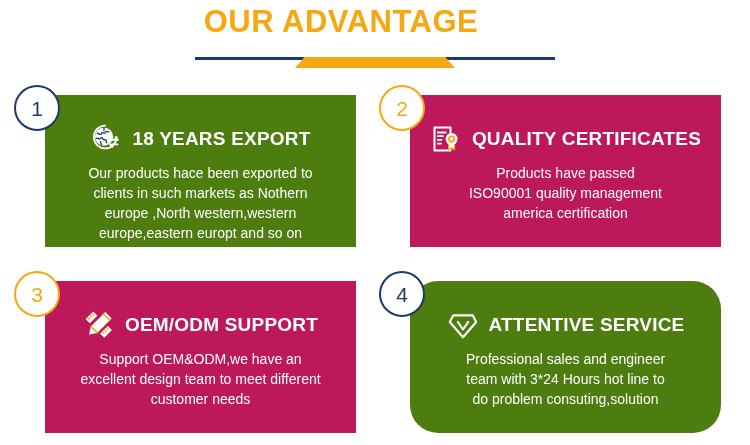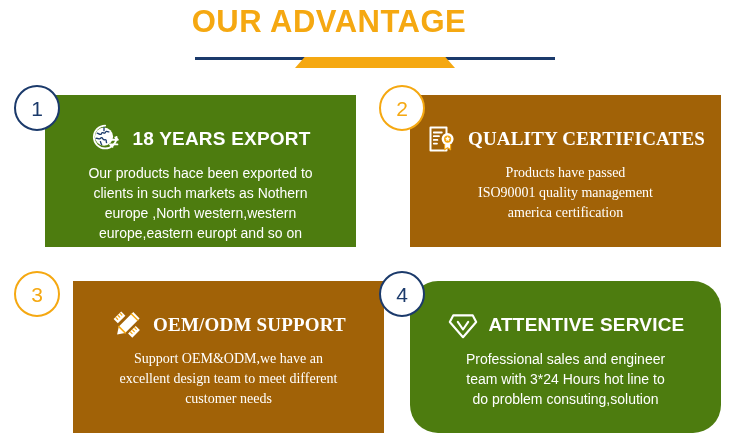--- a/index.html
+++ b/index.html
@@ -21,21 +21,21 @@
   .header {
     position: absolute;
     left: 0;
     top: 0;
     width: 750px;
     height: 80px;
   }
 
   .page-title {
     position: absolute;
-    left: 0;
+    left: 12px;
     top: 2px;
     width: 658px;
     text-align: center;
     font-size: 31px;
     font-weight: bold;
     letter-spacing: 0.5px;
     color: #f5a811;
     line-height: 40px;
   }
 
@@ -73,25 +73,25 @@
     height: 445px;
   }
 
   .card {
     position: absolute;
     width: 311px;
     height: 152px;
   }
 
   .card.navy  { background: #4d7c0f; }
-  .card.amber { background: #a16207; font-family: Liberation Serif, serif; }
+  .card.amber { background: #be185d; }
 
   .card-1 { left: 45px;  top: 95px;  }
   .card-2 { left: 410px; top: 95px;  }
-  .card-3 { left: 45px;  top: 281px; margin-left: 28px; }
+  .card-3 { left: 45px;  top: 281px; }
   .card-4 { left: 410px; top: 281px; border-radius: 28px; }
 
   
   .badge {
     position: absolute;
     width: 46px;
     height: 46px;
     border-radius: 50%;
     background: #ffffff;
     display: flex;

